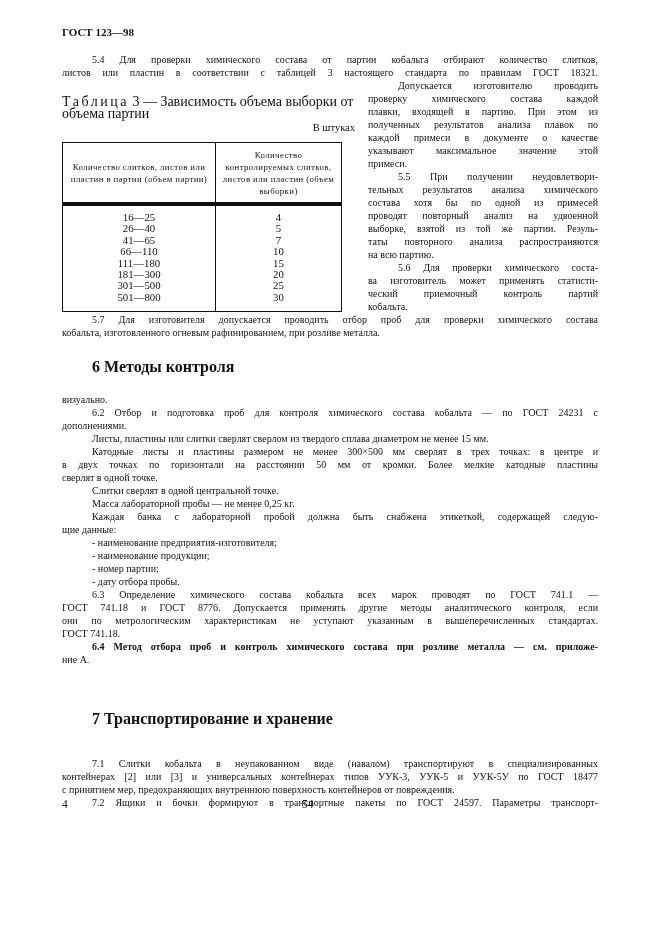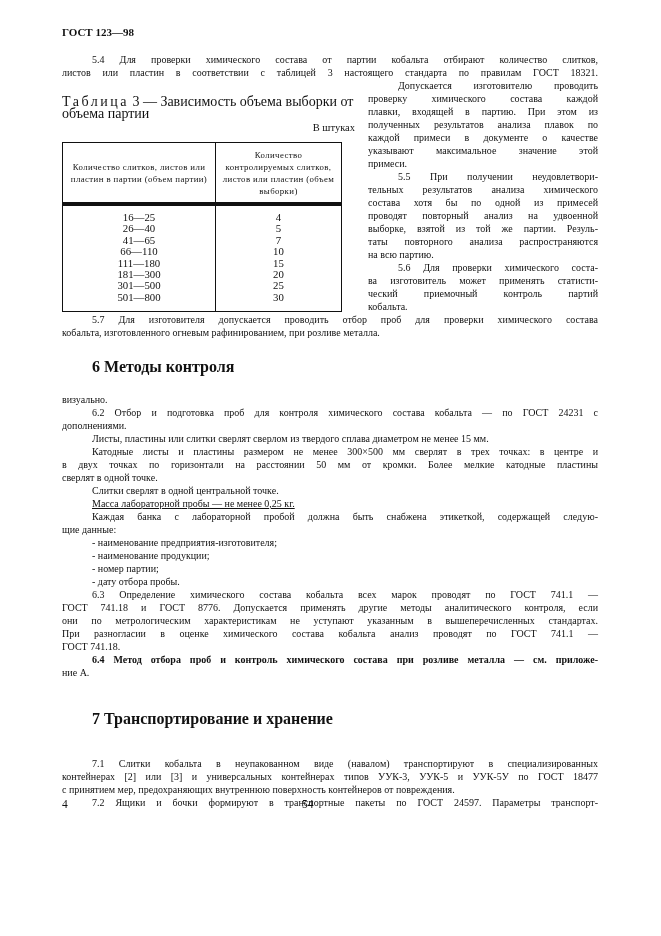--- a/index.html
+++ b/index.html
@@ -116,31 +116,30 @@
 
 <div class="p" style="left:62px; top:393px; width:536px;">
   <span class="line">визуально.</span>
   <span class="jline" style="padding-left:30px;">6.2 Отбор и подготовка проб для контроля химического состава кобальта — по ГОСТ 24231 с</span>
   <span class="line">дополнениями.</span>
   <span class="line" style="padding-left:30px;">Листы, пластины или слитки сверлят сверлом из твердого сплава диаметром не менее 15 мм.</span>
   <span class="jline" style="padding-left:30px;">Катодные листы и пластины размером не менее 300×500 мм сверлят в трех точках: в центре и</span>
   <span class="jline">в двух точках по горизонтали на расстоянии 50 мм от кромки. Более мелкие катодные пластины</span>
   <span class="line">сверлят в одной точке.</span>
   <span class="line" style="padding-left:30px;">Слитки сверлят в одной центральной точке.</span>
-  <span class="line" style="padding-left:30px;text-decoration:underline;">Масса лабораторной пробы — не менее 0,25 кг.</span>
+  <span class="line" style="padding-left:30px;">Масса лабораторной пробы — не менее 0,25 кг.</span>
   <span class="jline" style="padding-left:30px;">Каждая банка с лабораторной пробой должна быть снабжена этикеткой, содержащей следую-</span>
   <span class="line">щие данные:</span>
   <span class="line" style="padding-left:30px;">- наименование предприятия-изготовителя;</span>
   <span class="line" style="padding-left:30px;">- наименование продукции;</span>
   <span class="line" style="padding-left:30px;">- номер партии;</span>
   <span class="line" style="padding-left:30px;">- дату отбора пробы.</span>
   <span class="jline" style="padding-left:30px;">6.3 Определение химического состава кобальта всех марок проводят по ГОСТ 741.1 —</span>
   <span class="jline">ГОСТ 741.18 и ГОСТ 8776. Допускается применять другие методы аналитического контроля, если</span>
   <span class="jline">они по метрологическим характеристикам не уступают указанным в вышеперечисленных стандартах.</span>
-  <span class="jline">При разногласии в оценке химического состава кобальта анализ проводят по ГОСТ 741.1 —</span>
   <span class="line">ГОСТ 741.18.</span>
   <span class="jline" style="padding-left:30px;font-weight:bold;">6.4 Метод отбора проб и контроль химического состава при розливе металла — см. приложе-</span>
   <span class="line">ние А.</span>
 </div>
 
 <div class="h2" style="top:710px;">7 Транспортирование и хранение</div>
 
 <div class="p" style="left:62px; top:745px; width:536px;margin-top:12px;">
   <span class="jline" style="padding-left:30px;">7.1 Слитки кобальта в неупакованном виде (навалом) транспортируют в специализированных</span>
   <span class="jline">контейнерах [2] или [3] и универсальных контейнерах типов УУК-3, УУК-5 и УУК-5У по ГОСТ 18477</span>

